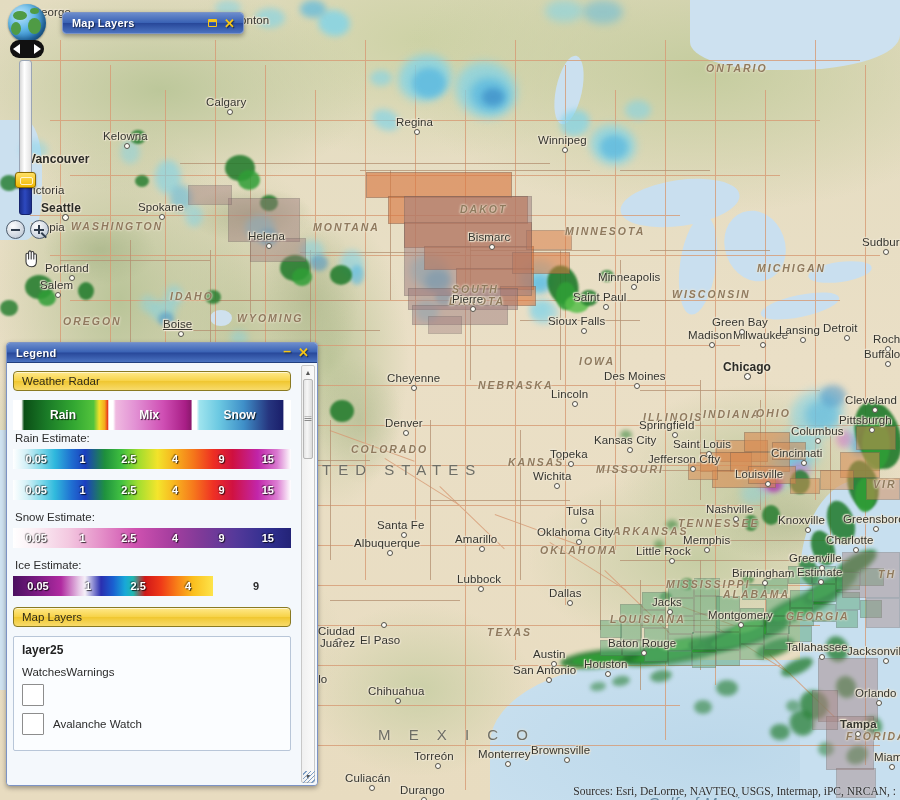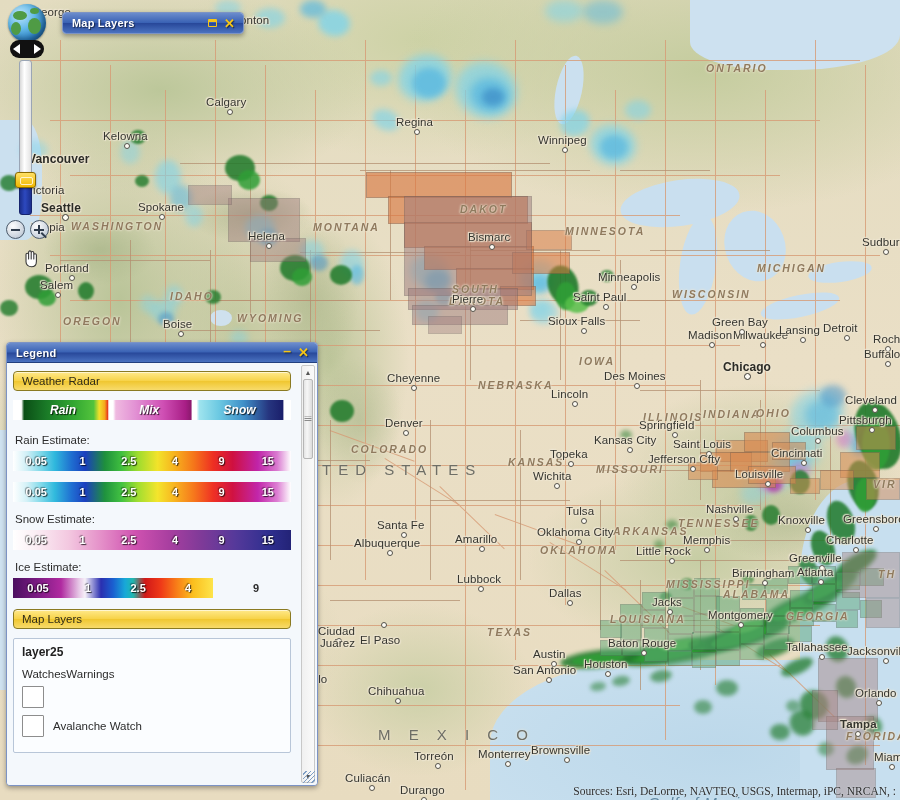--- a/index.html
+++ b/index.html
@@ -151,21 +151,21 @@
   }
   .lg-label { font-size:11.5px; color:#2c2c2c; margin:0 0 5px 2px; }
   .ramp { position:relative; height:20px; margin-bottom:11px; border:0; }
   .ramp .ticks {
     position:absolute; inset:0; display:flex; align-items:center;
   }
   .ramp .tick {
     flex:1; text-align:center; color:#fff; font-size:11px; font-weight:bold;
     text-shadow:1px 1px 1px rgba(0,0,0,.75),-1px -1px 1px rgba(0,0,0,.4);
   }
-  .ramp.refl { height:20px; margin-bottom:14px;font-style:italic; }
+  .ramp.refl { height:30px; margin-bottom:2px; }
   .ramp.refl .segtxt {
     position:absolute; top:0; bottom:0; display:flex; align-items:center; justify-content:center;
     color:#fff; font-size:12px; font-weight:bold; text-shadow:1px 1px 1px rgba(0,0,0,.8);
   }
   .ice-extra {
     position:absolute; right:32px; top:0; bottom:0; display:flex; align-items:center;
     color:#2c2c2c; font-size:11px; font-weight:bold; text-shadow:none;
   }
 
   .layers-box {
@@ -651,21 +651,21 @@
         <div class="mlabel city" style="left: 40px; top: 279px;">Salem</div>
         <div class="citydot" style="left: 631px; top: 284px;"></div>
         <div class="mlabel city" style="left: 598px; top: 271px;">Minneapolis</div>
         <div class="citydot" style="left: 603px; top: 304px;"></div>
         <div class="mlabel city" style="left: 573px; top: 291px;">Saint Paul</div>
         <div class="citydot" style="left: 470px; top: 306px;"></div>
         <div class="mlabel city" style="left: 452px; top: 293px;">Pierre</div>
         <div class="citydot" style="left: 883px; top: 249px;"></div>
         <div class="mlabel city" style="left: 862px; top: 236px;">Sudbury</div>
         <div class="citydot" style="left: 178px; top: 331px;"></div>
-        <div class="mlabel city" style="left: 163px; top: 318px;">Boise</div>
+        <div class="mlabel city" style="left: 163px; top: 318px; text-decoration: underline;">Boise</div>
         <div class="citydot" style="left: 581px; top: 328px;"></div>
         <div class="mlabel city" style="left: 548px; top: 315px;">Sioux Falls</div>
         <div class="citydot" style="left: 709px; top: 342px;"></div>
         <div class="mlabel city" style="left: 688px; top: 329px;">Madison</div>
         <div class="citydot" style="left: 760px; top: 342px;"></div>
         <div class="mlabel city" style="left: 733px; top: 329px;">Milwaukee</div>
         <div class="citydot" style="left: 739px; top: 329px;"></div>
         <div class="mlabel city" style="left: 712px; top: 316px;">Green Bay</div>
         <div class="citydot" style="left: 800px; top: 337px;"></div>
         <div class="mlabel city" style="left: 779px; top: 324px;">Lansing</div>
@@ -735,21 +735,21 @@
         <div class="mlabel city" style="left: 354px; top: 537px;">Albuquerque</div>
         <div class="citydot" style="left: 669px; top: 558px;"></div>
         <div class="mlabel city" style="left: 636px; top: 545px;">Little Rock</div>
         <div class="citydot big" style="left: 143px; top: 564px;"></div>
         <div class="mlabel citybig" style="left: 110px; top: 551px;">Los Angeles</div>
         <div class="citydot" style="left: 819px; top: 565px;"></div>
         <div class="mlabel city" style="left: 789px; top: 552px;">Greenville</div>
         <div class="citydot" style="left: 853px; top: 547px;"></div>
         <div class="mlabel city" style="left: 826px; top: 534px;">Charlotte</div>
         <div class="citydot" style="left: 818px; top: 579px;"></div>
-        <div class="mlabel city" style="left: 797px; top: 566px;">Atlanta</div>
+        <div class="mlabel city" style="left: 797px; top: 566px;">Estimate</div>
         <div class="citydot" style="left: 762px; top: 580px;"></div>
         <div class="mlabel city" style="left: 732px; top: 567px;">Birmingham</div>
         <div class="citydot" style="left: 174px; top: 587px;"></div>
         <div class="mlabel city" style="left: 147px; top: 574px;">San Diego</div>
         <div class="citydot" style="left: 478px; top: 586px;"></div>
         <div class="mlabel city" style="left: 457px; top: 573px;">Lubbock</div>
         <div class="citydot" style="left: 567px; top: 600px;"></div>
         <div class="mlabel city" style="left: 549px; top: 587px;">Dallas</div>
         <div class="citydot" style="left: 667px; top: 609px;"></div>
         <div class="mlabel city" style="left: 652px; top: 596px;">Jacks</div>

